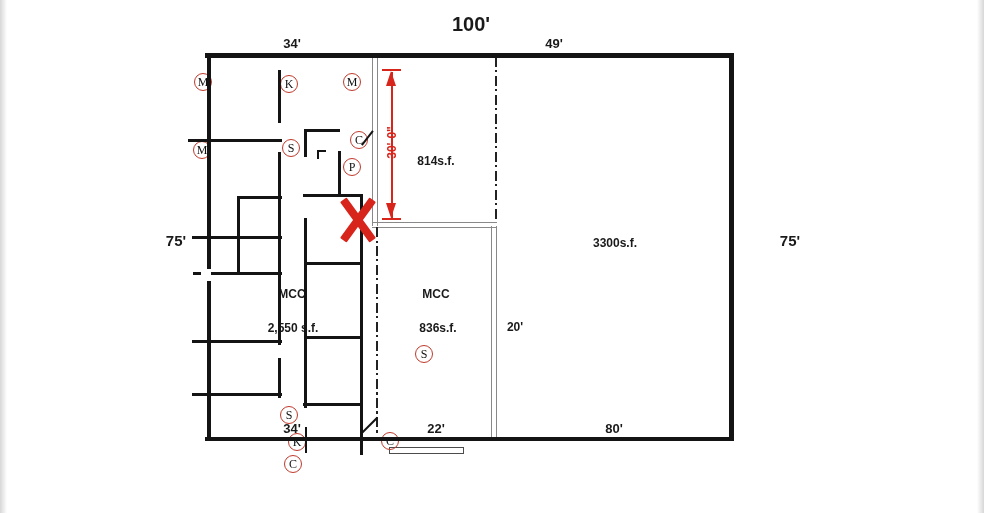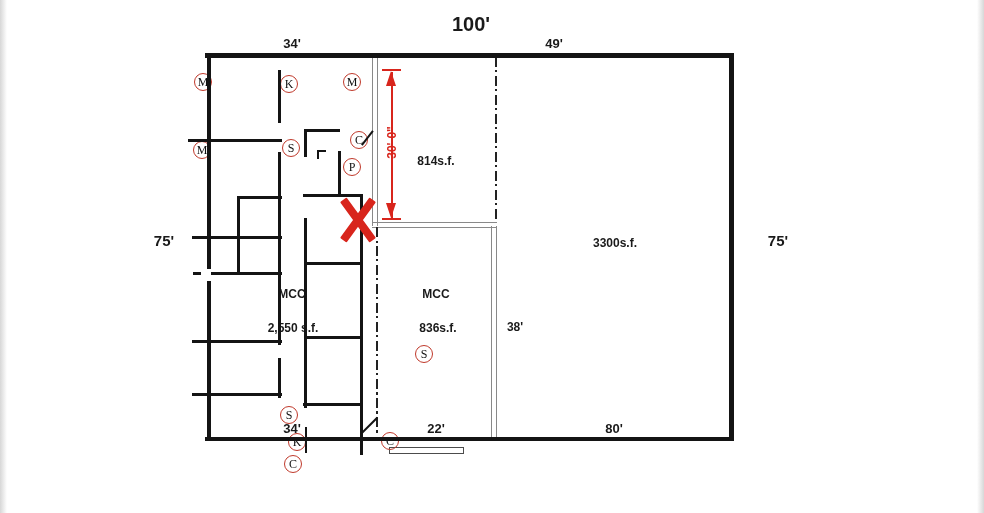--- a/index.html
+++ b/index.html
@@ -18,21 +18,21 @@
   .gwall.v{border-left-width:1.7px;border-right-width:1.7px;}
   .gwall.h{border-top-width:1.7px;border-bottom-width:1.7px;}
 
   .dashdot{position:absolute;width:2px;z-index:2;
     background:repeating-linear-gradient(180deg,#222 0 10px,transparent 10px 13.5px,#222 13.5px 15.5px,transparent 15.5px 19px);}
 
   .ramp{position:absolute;box-sizing:border-box;border:1.6px solid #4c4c4c;background:#fff;z-index:3;}
 
   .lbl{position:absolute;color:#1a1a1a;font-weight:bold;white-space:nowrap;
        transform:translate(-50%,-50%);z-index:1;}
-  .s20{font-size:20px;}  .s15{font-size:15px;}  .s12{font-size:12px;}  .s11{font-size:13px;}
+  .s20{font-size:20px;}  .s15{font-size:15px;margin-left:12px;}  .s12{font-size:12px;}  .s11{font-size:13px;}
 
   .marker{position:absolute;width:16px;height:16px;border:1.6px solid #c0392b;border-radius:50%;
     transform:translate(-50%,-50%);z-index:3;display:flex;align-items:center;justify-content:center;
     font-family:"Liberation Serif",serif;font-size:12px;color:#111;background:transparent;line-height:1;}
 
   .red{background:#d8251c;}
   .redline{position:absolute;z-index:5;}
   .arrow{position:absolute;width:0;height:0;z-index:5;}
   .arrow.up{border-left:5.5px solid transparent;border-right:5.5px solid transparent;border-bottom:15px solid #d8251c;}
   .arrow.down{border-left:5.5px solid transparent;border-right:5.5px solid transparent;border-top:15px solid #d8251c;}
@@ -45,21 +45,21 @@
 
 <div class="stage">
   <div class="edge left"></div>
   <div class="edge right"></div>
 
   <div class="lbl s20" style="left:471px;top:24px;">100'</div>
   <div class="lbl s11" style="left:292px;top:43px;">34'</div>
   <div class="lbl s11" style="left:554px;top:43px;">49'</div>
   <div class="lbl s15" style="left:164px;top:240px;">75'</div>
   <div class="lbl s15" style="left:778px;top:240px;">75'</div>
-  <div class="lbl s12" style="left:515px;top:327px;">38'</div>
+  <div class="lbl s12" style="left:515px;top:327px;">20'</div>
   <div class="lbl s11" style="left:292px;top:428px;">34'</div>
   <div class="lbl s11" style="left:436px;top:428px;text-align:center;">22'</div>
   <div class="lbl s11" style="left:614px;top:428px;">80'</div>
 
   <div class="lbl s12" style="left:436px;top:149px;margin-top:12px;">814s.f.</div>
   <div class="lbl s12" style="left:615px;top:243px;">3300s.f.</div>
   <div class="lbl s12" style="left:436px;top:294px;">MCC</div>
   <div class="lbl s12" style="left:438px;top:328px;">836s.f.</div>
   <div class="lbl s12" style="left:292px;top:294px;">MCC</div>
   <div class="lbl s12" style="left:293px;top:328px;">2,550 s.f.</div>

